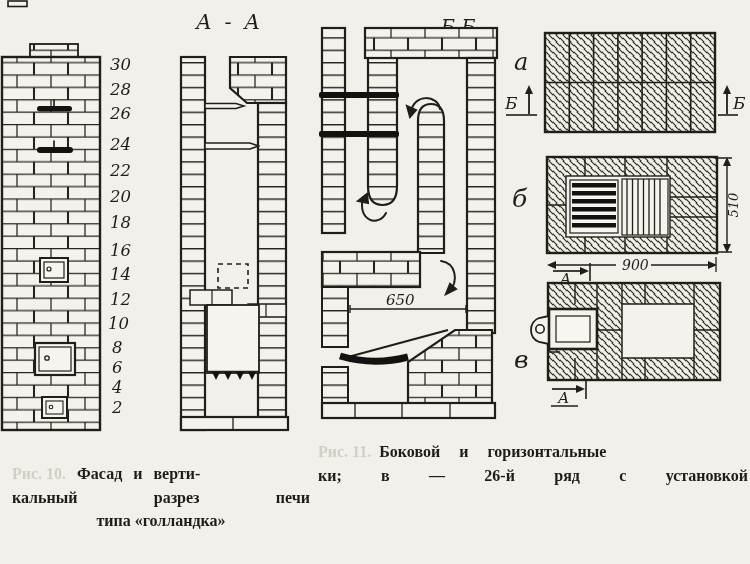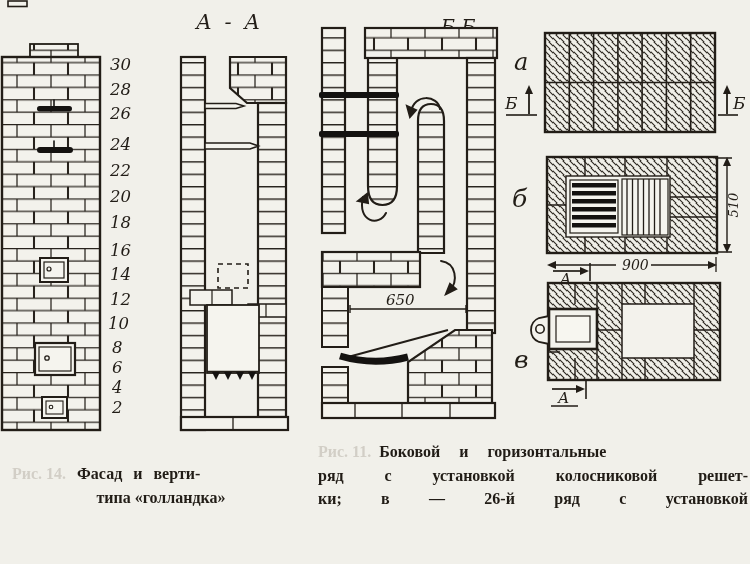--- a/index.html
+++ b/index.html
@@ -227,23 +227,23 @@
       <polygon points="585,389 576,385 576,393" fill="#221d17"></polygon>
       <line x1="586" y1="381" x2="586" y2="399" stroke="#221d17" stroke-width="1.6"></line>
       <text x="558" y="403" font-size="15">А</text>
       <line x1="551" y1="406" x2="578" y2="406" stroke="#221d17" stroke-width="1.5"></line>
     </g>
   </g>
 </svg>
 
 
 <div class="caption" style="left:12px;top:462px;width:298px;">
-  <div class="cap-left1"><span class="fig-no">Рис. 14.</span><span class="lead">Фасад и верти-</span></div>
+  <div class="cap-left1"><span class="fig-no">Рис. 10.</span><span class="lead">Фасад и верти-</span></div>
+  <div class="cap-just">кальный разрез печи</div>
   <div class="cap-center">типа «голландка»</div>
 </div>
 
 <div class="caption" style="left:318px;top:440px;width:430px;">
   <div class="cap-right1"><span class="fig-no">Рис. 11.</span><span class="lead">Боковой и горизонтальные</span></div>
-  <div class="cap-just">ряд с установкой колосниковой решет-</div>
   <div class="cap-just">ки; в — 26-й ряд с установкой</div>
 </div>
 
 </div>
 
 </body></html>

